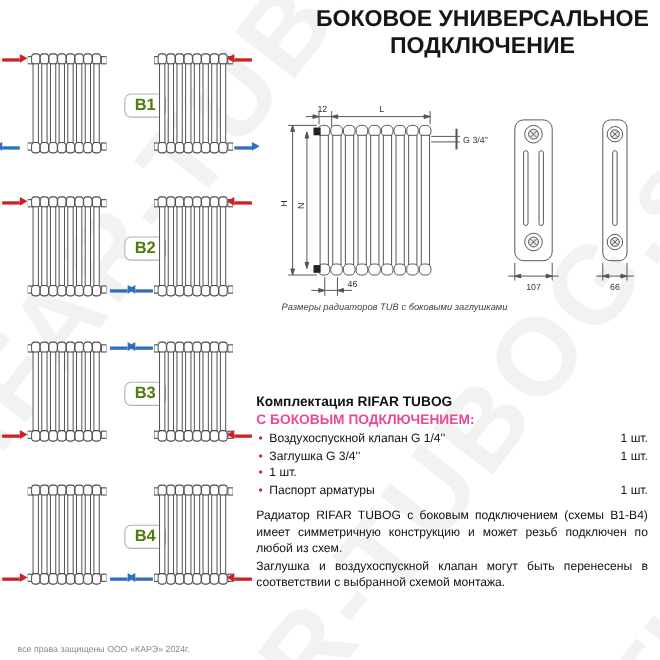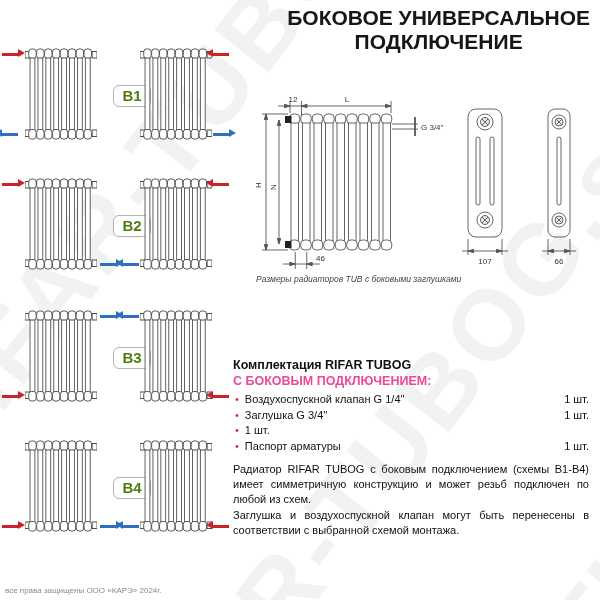--- a/index.html
+++ b/index.html
@@ -44,21 +44,21 @@
   .eq-h2{font-size:12.5px;font-weight:bold;color:#ec4899;margin:2px 0 5px 0;}
   .eq-row{display:flex;align-items:baseline;font-size:11px;margin:0 0 3.5px 0;}
   .bullet{color:#d42a2a;font-size:11px;margin:0 6px 0 2px;}
   .eq-name{flex:1;}
   .eq-qty{text-align:right;}
   .note{font-size:7.6px;font-style:italic;color:#333;margin:6px 0 0 0;}
   .desc{margin-top:10px;font-size:11px;line-height:1.4;text-align:justify;}
   .desc p{margin:0;}
   .desc .bold{font-weight:bold;}
 
-  .footer{position:absolute;left:5px;bottom:5px;font-size:8px;color:#8a8a8a;z-index:2;}
+  .footer{position:absolute;left:16px;bottom:5px;font-size:8px;color:#8a8a8a;z-index:2;}
 </style>
 </head>
 <body>
 
 <div class="page">
 
   <span class="wm" style="left:-120px;top:420px">RIFAR-TUBOG.su</span>
   <span class="wm" style="left:60px;top:780px">RIFAR-TUBOG.su</span>
   <span class="wm" style="left:300px;top:900px">RIFAR-TUBOG.su</span>
 

